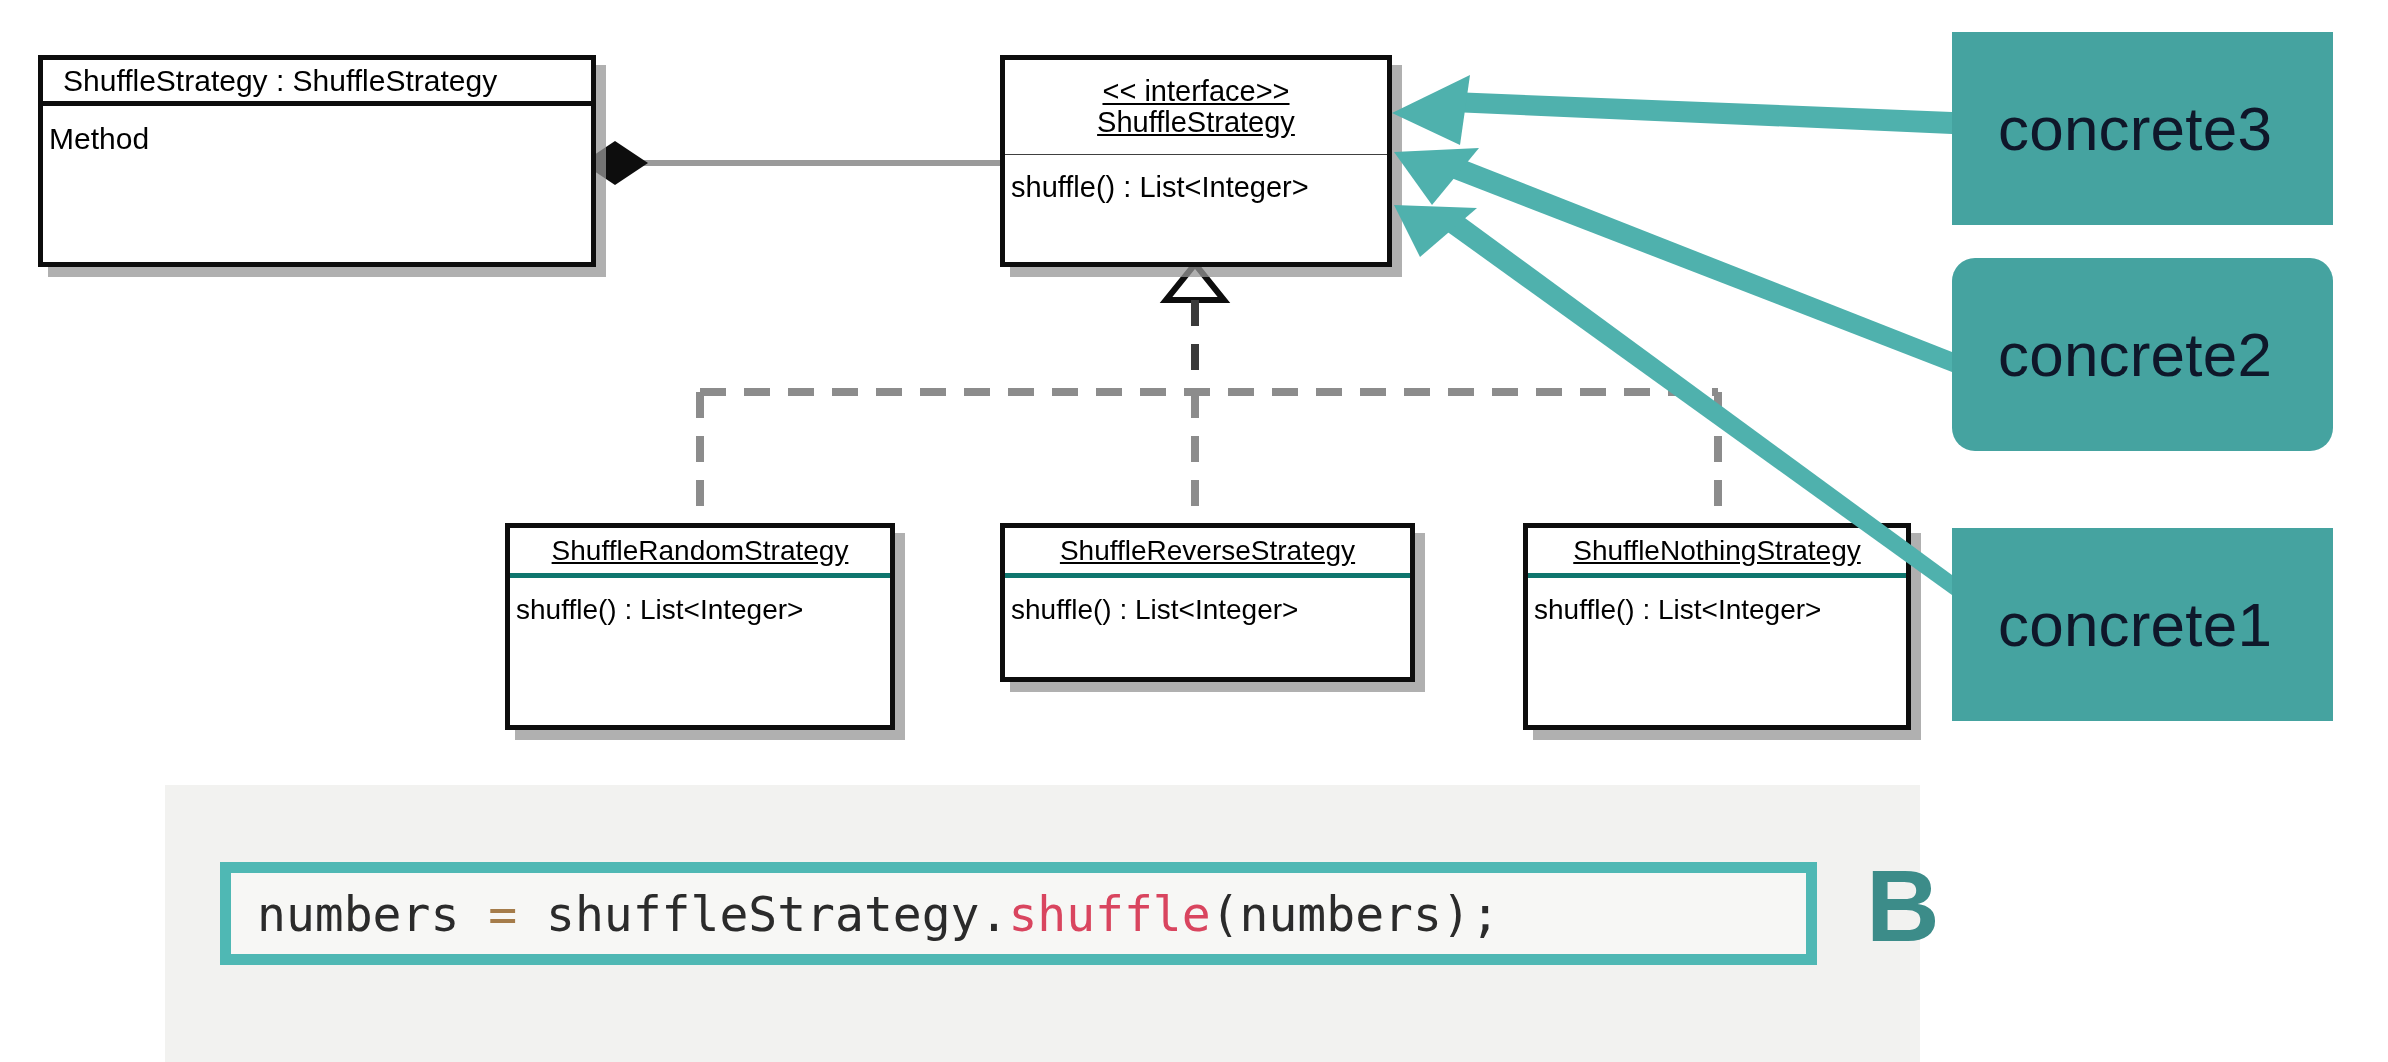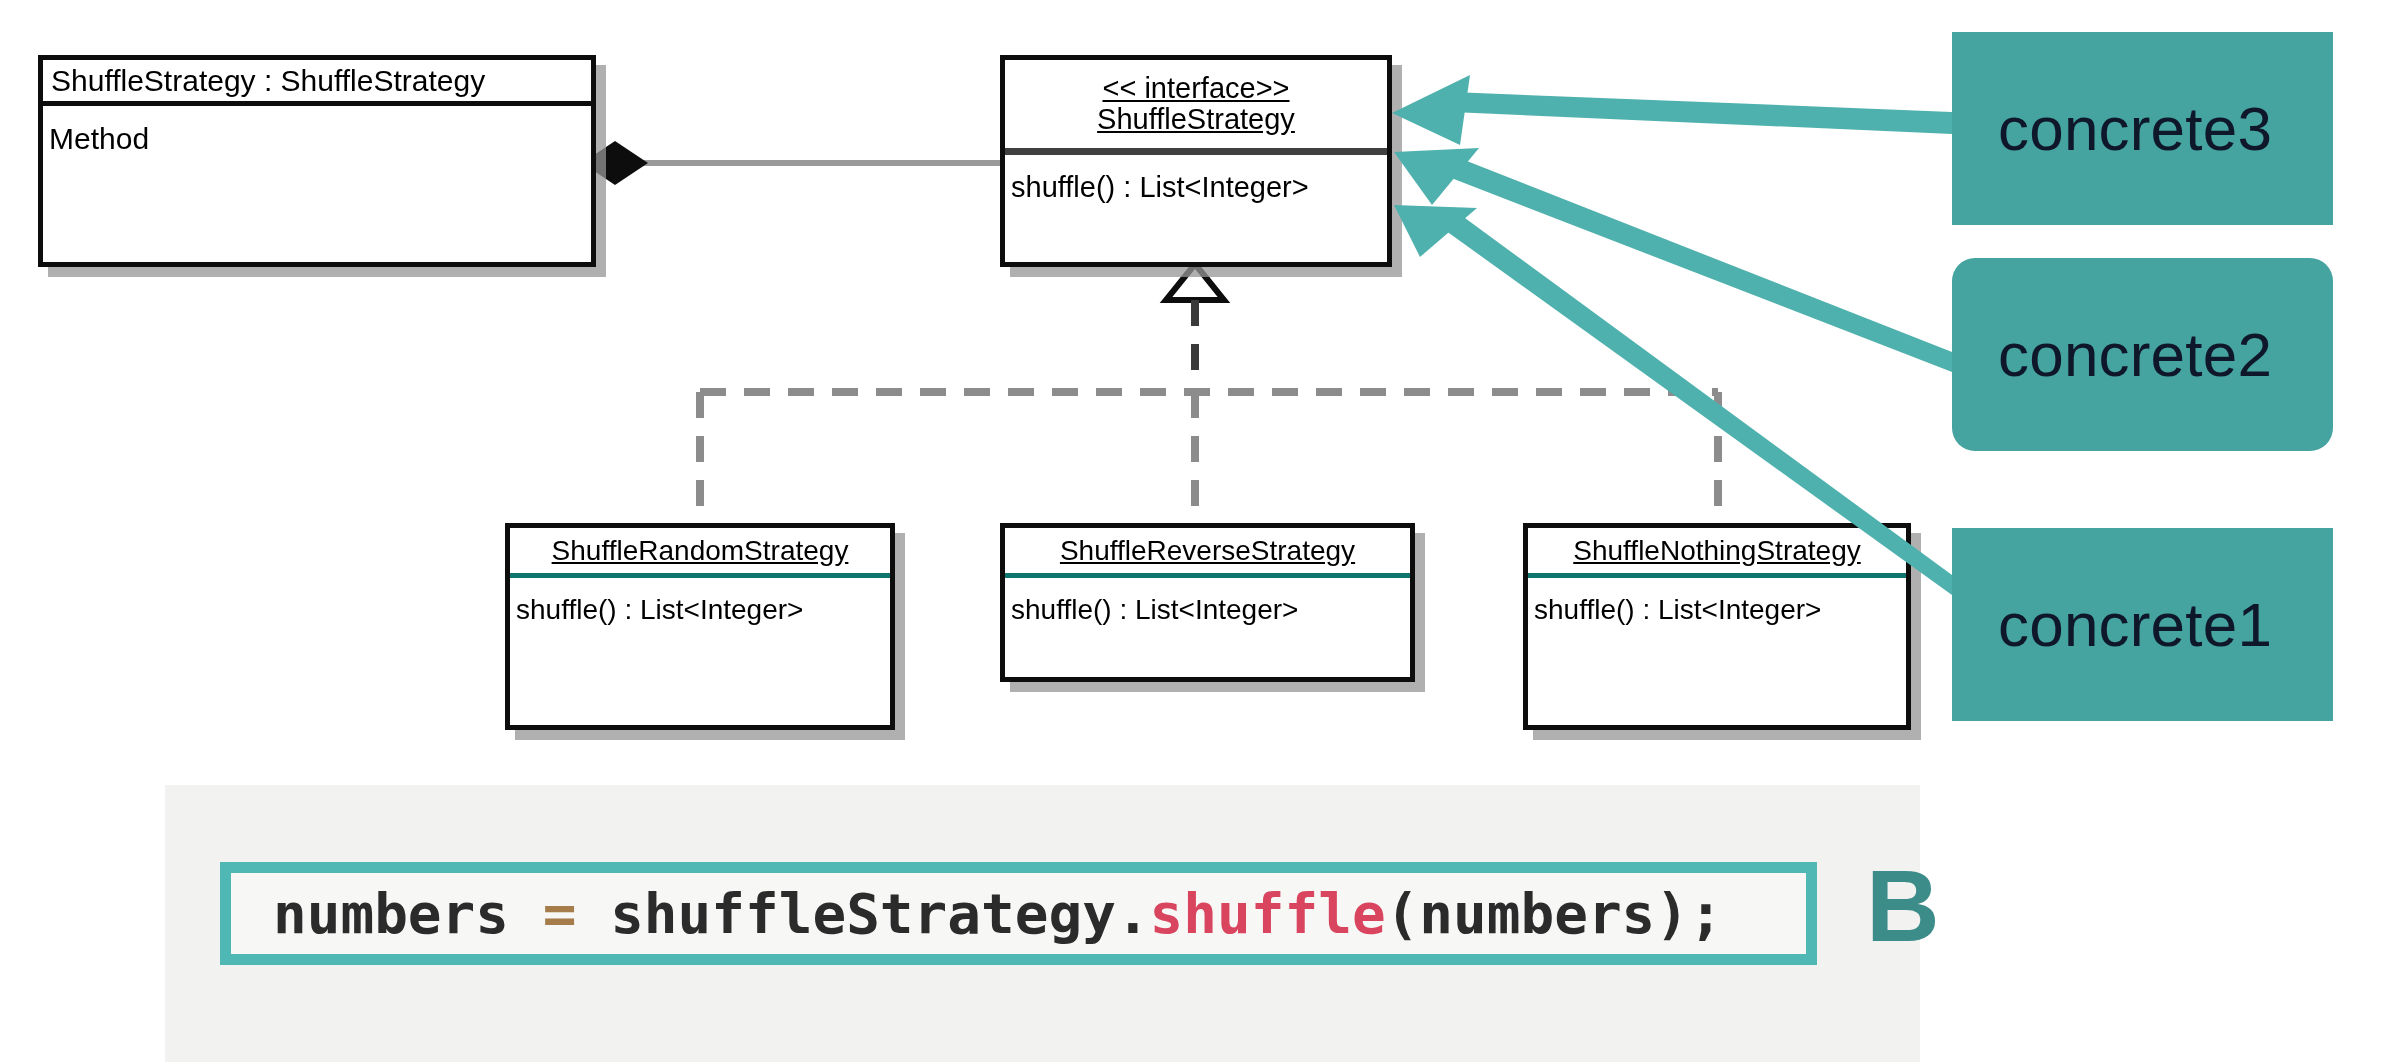--- a/index.html
+++ b/index.html
@@ -31,33 +31,33 @@
   .uml-head{
     justify-content:center;
     font-weight:bold;
     border-bottom:5px solid #0d0d0d;
   }
   .uml-head-iface{
     flex-direction:column;
     justify-content:center;
     align-items:center;
     font-weight:normal;
-    border-bottom:7px solid #404040;
+    border-bottom:1px solid #404040;
     line-height:1.06;
   }
   .uml-head-iface span{ text-decoration:underline; }
   .uml-head-sub{
     justify-content:center;
     font-weight:normal;
     border-bottom:5px solid #0f766e;
     text-decoration:underline;
   }
   .uml-attr{
     justify-content:flex-start;
-    padding-left:8px;
+    padding-left:20px;
     border-bottom:5px solid #0d0d0d;
   }
   .uml-body{
     justify-content:flex-start;
     align-items:flex-start;
     padding-left:6px;
     padding-top:16px;
   }
 
   
@@ -111,26 +111,25 @@
     left:220px; top:862px; width:1597px; height:103px;
     border:11px solid #4FB8B4;
     background:#F7F7F5;
     box-sizing:border-box;
     display:flex;
     align-items:center;
     z-index:5;
   }
   #code-line{
     font-family:"DejaVu Sans Mono", monospace;
-    font-size:56px;
+    font-size:48px;
     white-space:pre;
     color:#2b2b2b;
-    padding-left:42px;
+    padding-left:26px;
     letter-spacing:0px;
-    font-weight:bold;
   }
   .tok-eq{ color:#A57C4A; }
   .tok-fn{ color:#D9455F; }
   #marker-b{
     position:absolute;
     left:1866px; top:855px;
     font-size:102px;
     font-weight:bold;
     color:#3C8C89;
     line-height:1;

